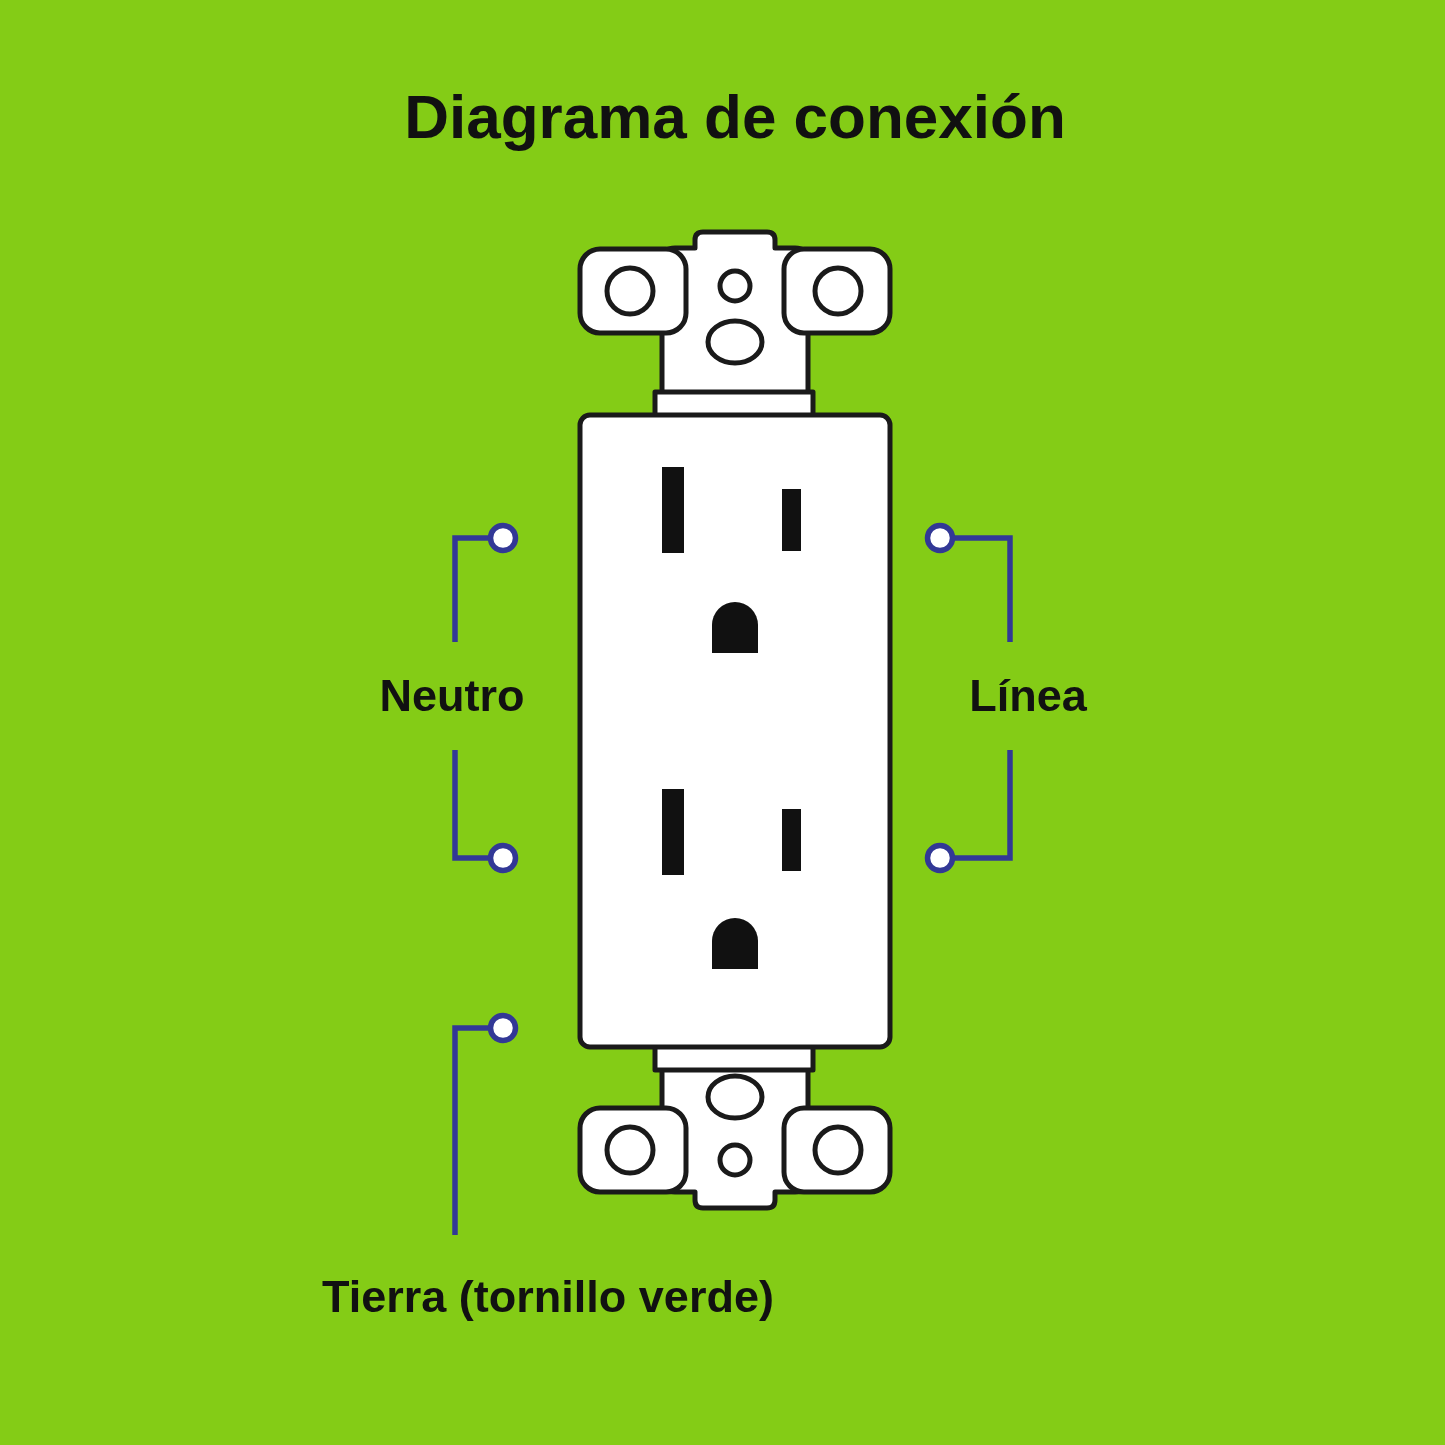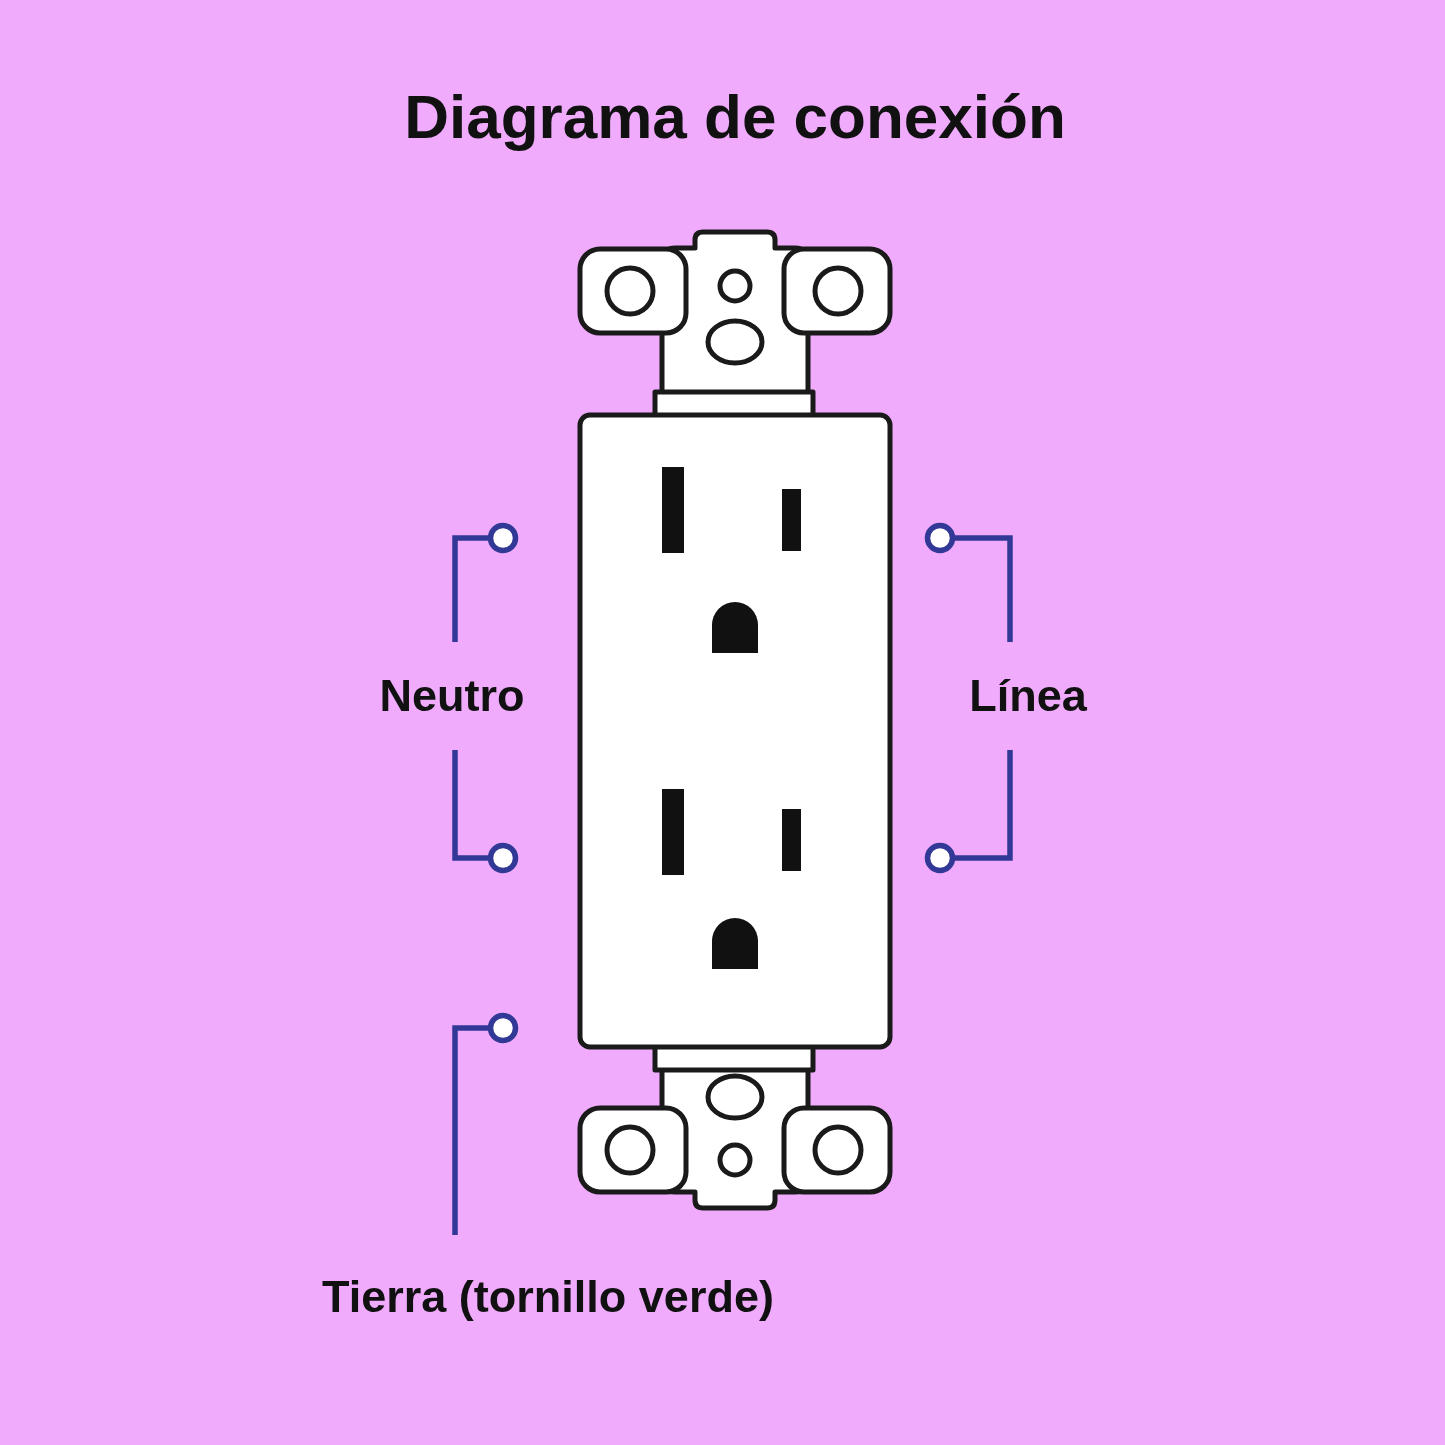--- a/index.html
+++ b/index.html
@@ -1,20 +1,20 @@
 <!DOCTYPE html>
 <html><head>
 <meta charset="utf-8">
 <style>
   html, body { margin: 0; padding: 0; background: #ffffff; }
   .canvas {
     position: relative;
     width: 1445px;
     height: 1445px;
-    background: #f0abfc;
+    background: #84cc16;
     overflow: hidden;
     font-family: "Liberation Sans", sans-serif;
   }
   svg { display: block; }
   .diagram-title-text {
     font-family: "Liberation Sans", sans-serif;
     font-weight: 700;
     font-size: 62px;
     fill: #111111;
   }

